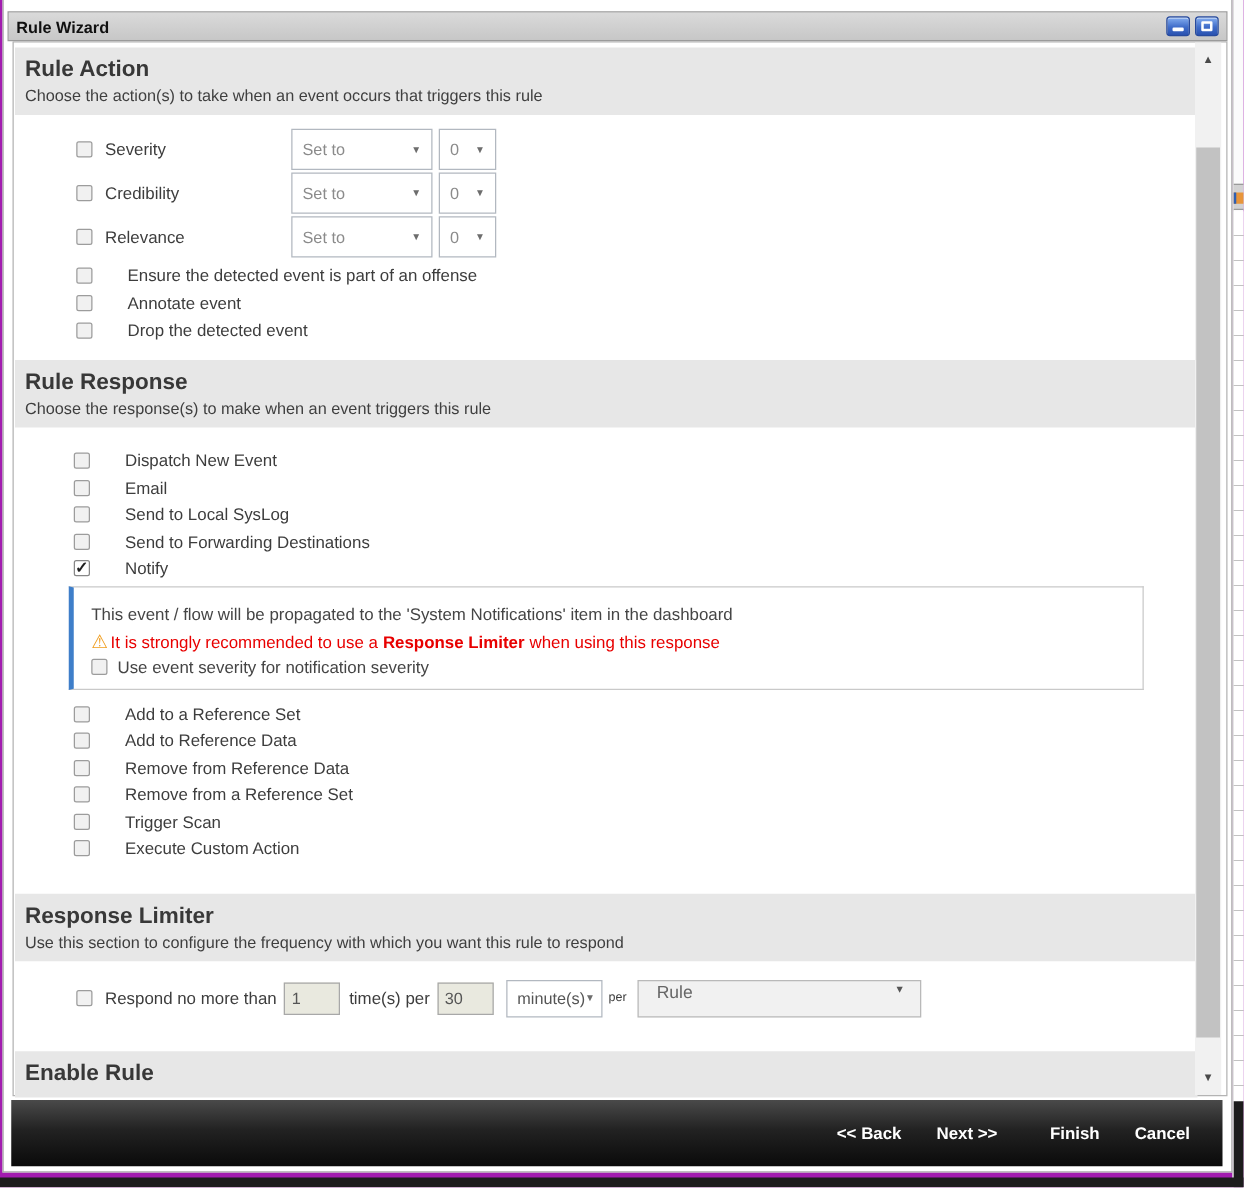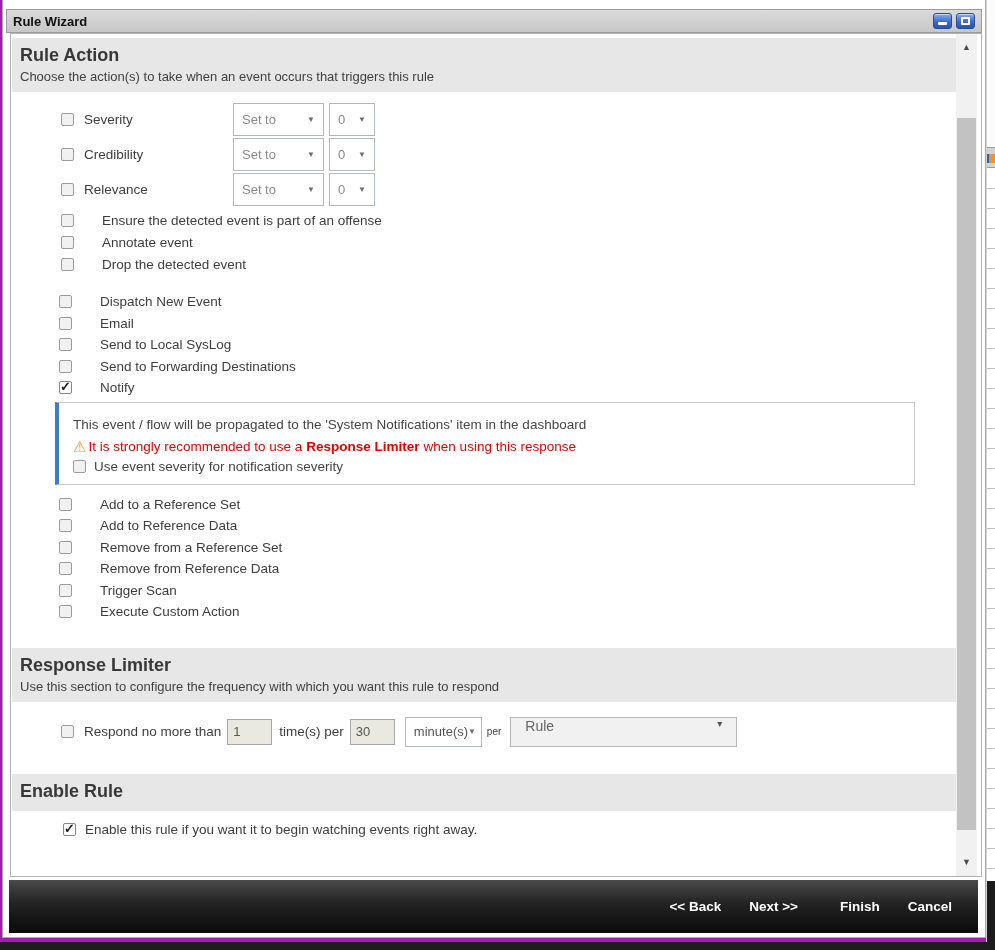--- a/index.html
+++ b/index.html
@@ -44,21 +44,21 @@
   .cb.checked::after { content:"\2713"; position:absolute; left:0px; top:-3px; font-size:13px; font-weight:bold; color:#1f1f1f; }
 
   
   .val-rows { margin-top:10px; }
   .val-row { display:flex; align-items:center; height:35px; }
   .val-row .cb { margin-left:49px; }
   .val-row .lbl { margin-left:10px; width:149px; font-size:13.5px; color:#3d3d3d; }
   .ddl { display:flex; align-items:center; justify-content:space-between; height:33px;
          border:1px solid #b2b8c0; background:#fff; color:#8b8b8b; font-size:13px; padding:0 8px; }
   .ddl .caret { font-size:8px; color:#6d6d6d; }
-  .ddl-op { width:91px;gap:20px; }
+  .ddl-op { width:113px;gap:20px; }
   .ddl-val { width:46px; margin-left:5px; }
 
   .opt-list { }
   .opt-row { display:flex; align-items:center; height:21.5px;gap:20px; }
   .opt-row .cb { margin-left:47px; }
   .opt-row .lbl { margin-left:8px; font-size:13.5px; color:#3d3d3d; }
 
   
   .notify-panel { margin:3px 0 0 43px; width:860px; background:#fff;
                   border:1px solid #c9c9c9; border-left:4px solid #3e7ec9; padding:14px 12px 10px 14px; }
@@ -185,20 +185,24 @@
         <div class="opt-row" style="height:22px;">
           <span class="cb" style="margin-left:49px;"></span>
           <span class="lbl">Annotate event</span>
         </div>
         <div class="opt-row" style="height:22px;">
           <span class="cb" style="margin-left:49px;"></span>
           <span class="lbl">Drop the detected event</span>
         </div>
       </div>
 
+      <div class="band" style="margin-top:13px;">
+        <div class="band-title">Rule Response</div>
+        <div class="band-desc">Choose the response(s) to make when an event triggers this rule</div>
+      </div>
 
       <div class="opt-list" style="margin-top:16px;">
         <div class="opt-row">
           <span class="cb"></span>
           <span class="lbl">Dispatch New Event</span>
         </div>
         <div class="opt-row">
           <span class="cb"></span>
           <span class="lbl">Email</span>
         </div>
@@ -234,25 +238,25 @@
         <div class="opt-row">
           <span class="cb"></span>
           <span class="lbl">Add to a Reference Set</span>
         </div>
         <div class="opt-row">
           <span class="cb"></span>
           <span class="lbl">Add to Reference Data</span>
         </div>
         <div class="opt-row">
           <span class="cb"></span>
+          <span class="lbl">Remove from Reference Data</span>
+        </div>
+        <div class="opt-row">
+          <span class="cb"></span>
           <span class="lbl">Remove from a Reference Set</span>
-        </div>
-        <div class="opt-row">
-          <span class="cb"></span>
-          <span class="lbl">Remove from Reference Data</span>
         </div>
         <div class="opt-row">
           <span class="cb"></span>
           <span class="lbl">Trigger Scan</span>
         </div>
         <div class="opt-row">
           <span class="cb"></span>
           <span class="lbl">Execute Custom Action</span>
         </div>
       </div>

